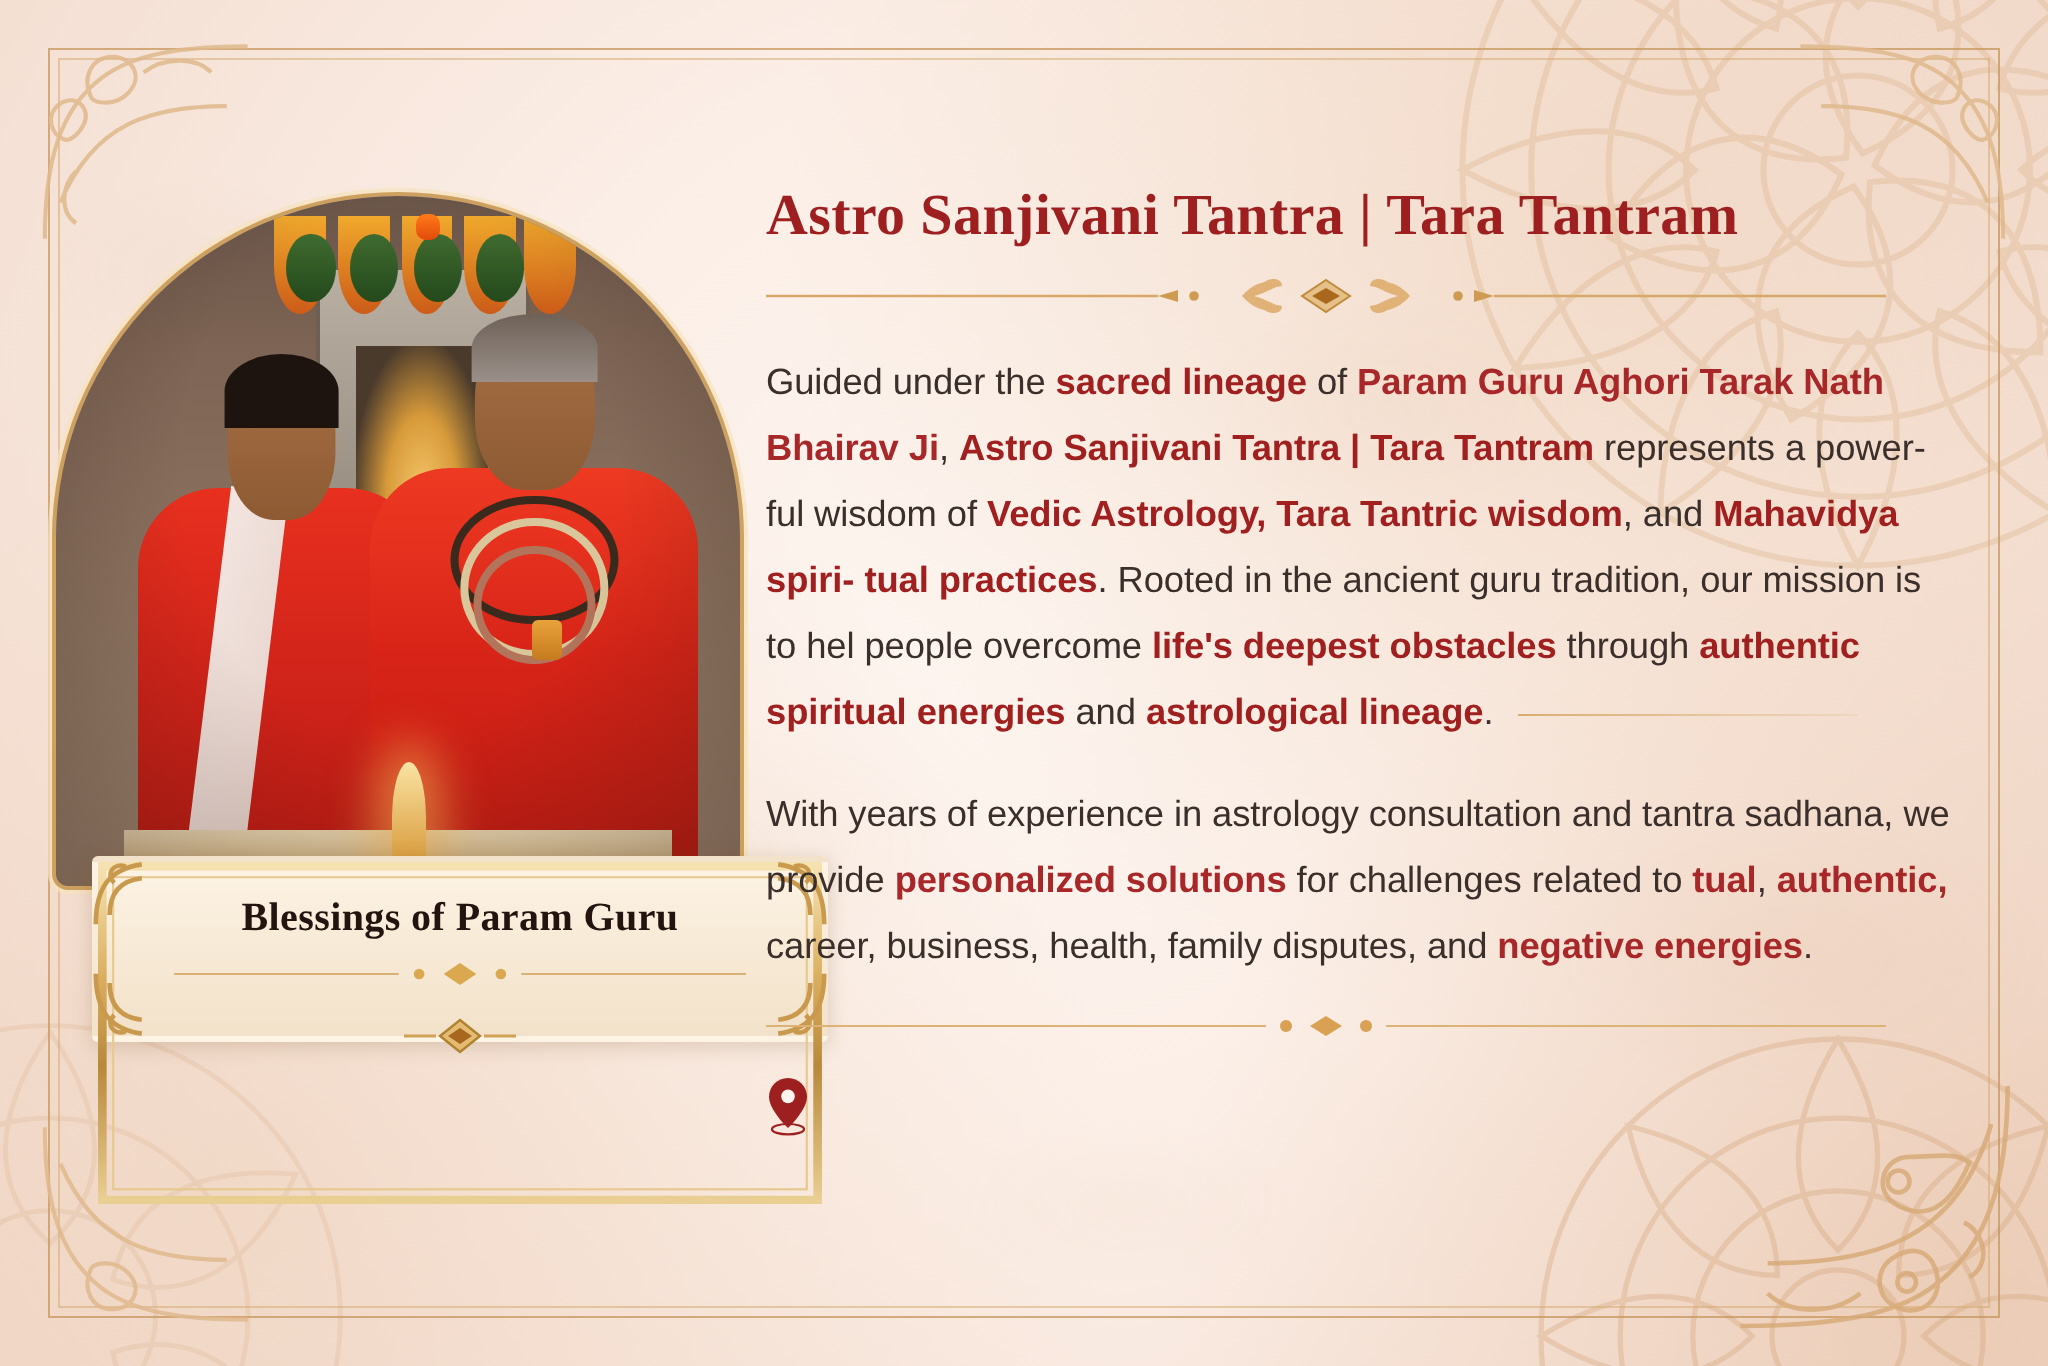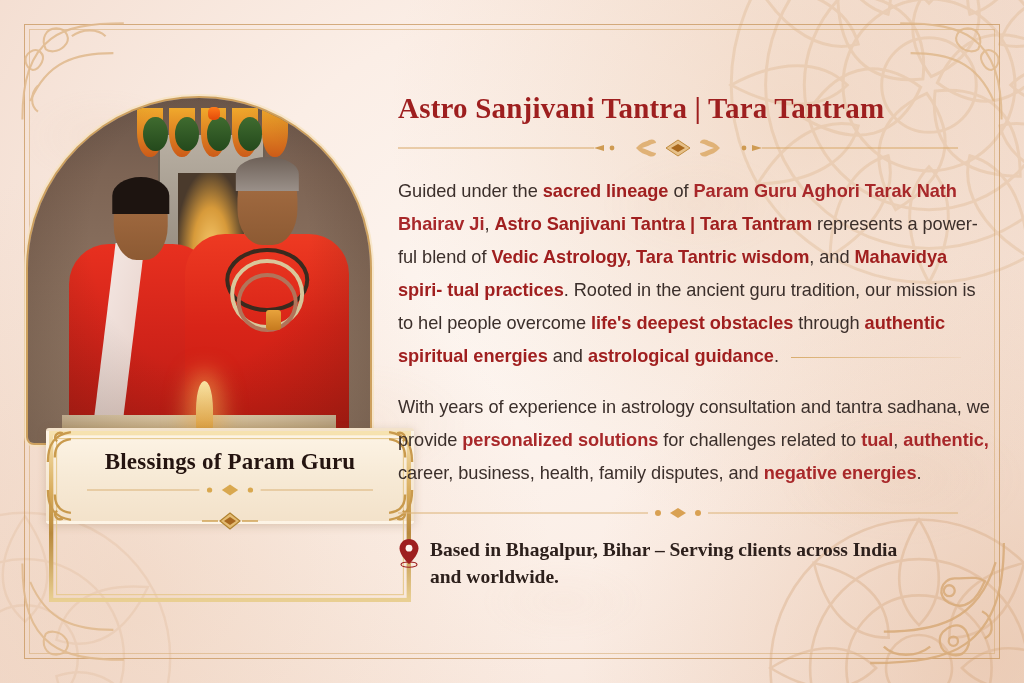--- a/index.html
+++ b/index.html
@@ -117,37 +117,37 @@
     position:absolute;left:18px;top:330px;width:334px;
     background:linear-gradient(180deg,#fdf4e6 0%,#f7ead6 50%,#f3e2ca 100%);
     border:3px solid transparent;
     border-radius:3px;
     box-shadow:0 2px 10px rgba(120,80,40,.22);
     padding:16px 14px 18px;
     text-align:center;
   }
   .card-border{position:absolute;inset:0;pointer-events:none;}
   .cap-line1{
-    font-family:"Liberation Serif",serif;font-weight:bold;font-size:23px;
+    font-family:"Liberation Serif",serif;font-weight:bold;font-size:20px;
     color:#241410;letter-spacing:.2px;line-height:1.28;
   }
   .cap-line2{
     font-family:"Liberation Serif",serif;font-weight:bold;font-size:23px;
     color:#93201d;letter-spacing:.2px;line-height:1.28;
   }
   .cap-div{
     position:relative;height:14px;margin:7px 24px 6px;
   }
   .cap-sub{
     font-family:"Liberation Serif",serif;font-weight:bold;font-size:21px;
     color:#241410;line-height:1.32;
   }
 
   
-  .right-col{position:absolute;left:398px;top:92px;width:592px;}
+  .right-col{position:absolute;left:383px;top:92px;width:592px;}
   .title{
     font-family:"Liberation Serif",serif;font-weight:bold;
     font-size:29px;color:#9e1f1f;letter-spacing:.2px;margin:0;
     white-space:nowrap;
   }
   .title-div{margin:12px 0 16px;height:22px;position:relative;}
   .para{
     font-family:"Liberation Sans",sans-serif;
     font-size:18.2px;line-height:33px;color:#3b2f2b;margin:0;
     letter-spacing:-.05px;
@@ -408,24 +408,24 @@
           <path d="M312 17 C308 21 302 20 302 16 C306 15 310 15 312 17Z"></path>
         </g>
         <path d="M280 3 L292 11 L280 19 L268 11 Z" fill="#e6c089" stroke="#c08b3d" stroke-width="1"></path>
         <path d="M280 7 L287 11 L280 15 L273 11 Z" fill="#a9681d"></path>
       </svg>
     </div>
 
     <p class="para">
       <span>Guided under the </span><b>sacred lineage</b><span> of </span><span class="hl">Param Guru Aghori Tarak Nath</span>
       <span class="hl">Bhairav Ji</span><span>, </span><b>Astro Sanjivani Tantra | Tara Tantram</b><span> represents a power-</span>
-      <span>ful blend of </span><b>Vedic Astrology, Tara Tantric wisdom</b><span>, and </span><b>Mahavidya spiri-</b>
+      <span>ful wisdom of </span><b>Vedic Astrology, Tara Tantric wisdom</b><span>, and </span><b>Mahavidya spiri-</b>
       <b>tual practices</b><span>. Rooted in the ancient guru tradition, our mission is to hel</span>
       <span>people overcome </span><b>life's deepest obstacles</b><span> through </span><b>authentic spiritual</b>
-      <b>energies</b><span> and </span><b>astrological guidance</b><span>.</span><span class="para-rule"></span>
+      <b>energies</b><span> and </span><b>astrological lineage</b><span>.</span><span class="para-rule"></span>
     </p>
 
     <div style="height:18px"></div>
 
     <p class="para">
       <span>With years of experience in astrology consultation and tantra sadhana,</span>
       <span>we provide </span><span class="hl">personalized solutions</span><span> for challenges related to </span><span class="hl">tual</span><span>, </span><span class="hl">authentic,</span>
       <span>career, business, health, family disputes, and </span><span class="hl">negative energies</span><span>.</span>
     </p>
 
@@ -437,20 +437,16 @@
         <circle cx="300" cy="9" r="3" fill="#d9a153"></circle>
       </svg>
     </div>
 
     <div class="loc-row">
       <svg class="loc-icon" viewBox="0 0 22 30">
         <path d="M11 1 C5.7 1 1.5 5.2 1.5 10.4 C1.5 17.2 11 26 11 26 C11 26 20.5 17.2 20.5 10.4 C20.5 5.2 16.3 1 11 1Z" fill="#9e1f1f"></path>
         <circle cx="11" cy="10.2" r="3.4" fill="#fdf5ee"></circle>
         <ellipse cx="11" cy="26.6" rx="8" ry="2.6" fill="none" stroke="#9e1f1f" stroke-width="1.1"></ellipse>
       </svg>
-      <div>
-        <div class="loc-text">Based in Bhagalpur, Bihar – Serving clients across India</div>
-        <div class="loc-text">and worldwide.</div>
-      </div>
     </div>
 
   </div>
 </div>
 
 </body></html>

